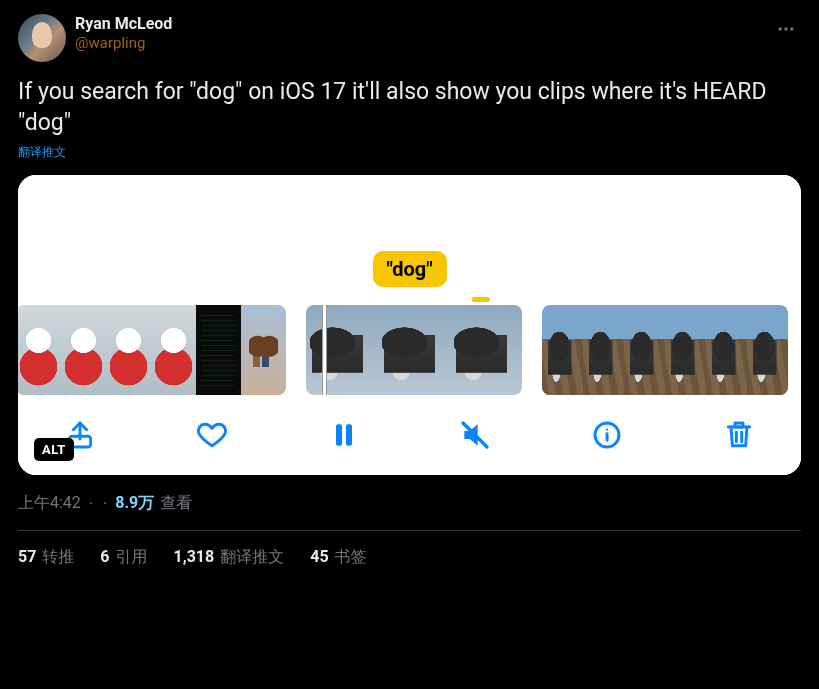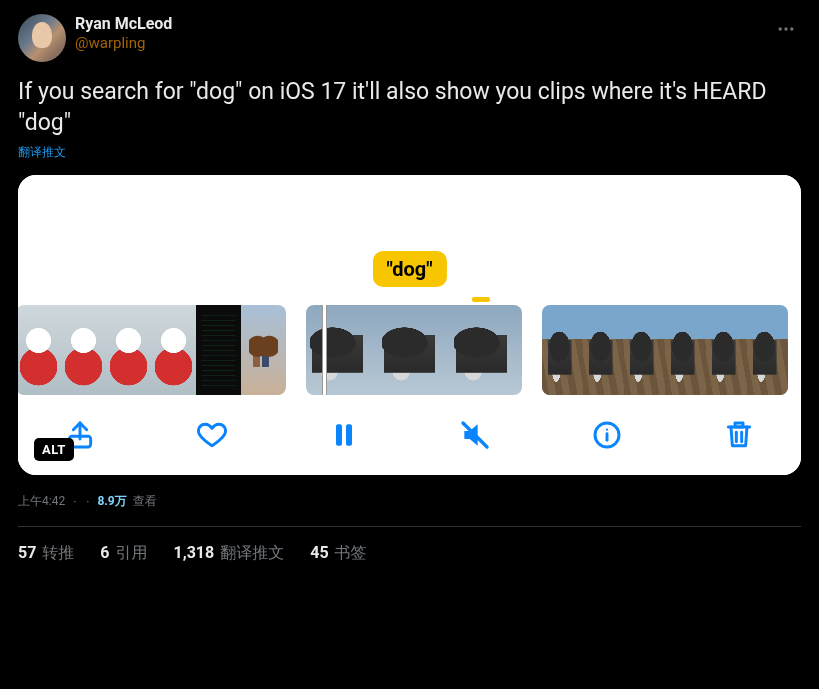--- a/index.html
+++ b/index.html
@@ -204,21 +204,21 @@
     color:#fff;
     font-weight:700;
     font-size:13px;
     padding:4px 8px;
     border-radius:5px;
     letter-spacing:0.5px;
   }
 
   .meta-row {
     margin-top:18px;
-    font-size:12px;
+    font-size:16px;
     color:#71767b;
     display:flex;
     align-items:center;
     gap:6px;
     flex-wrap:wrap;
   }
   .meta-row .dot{ padding:0 2px; }
   .meta-row .views-n { color:#7dd3fc; font-weight:700; }
 
   .divider {

